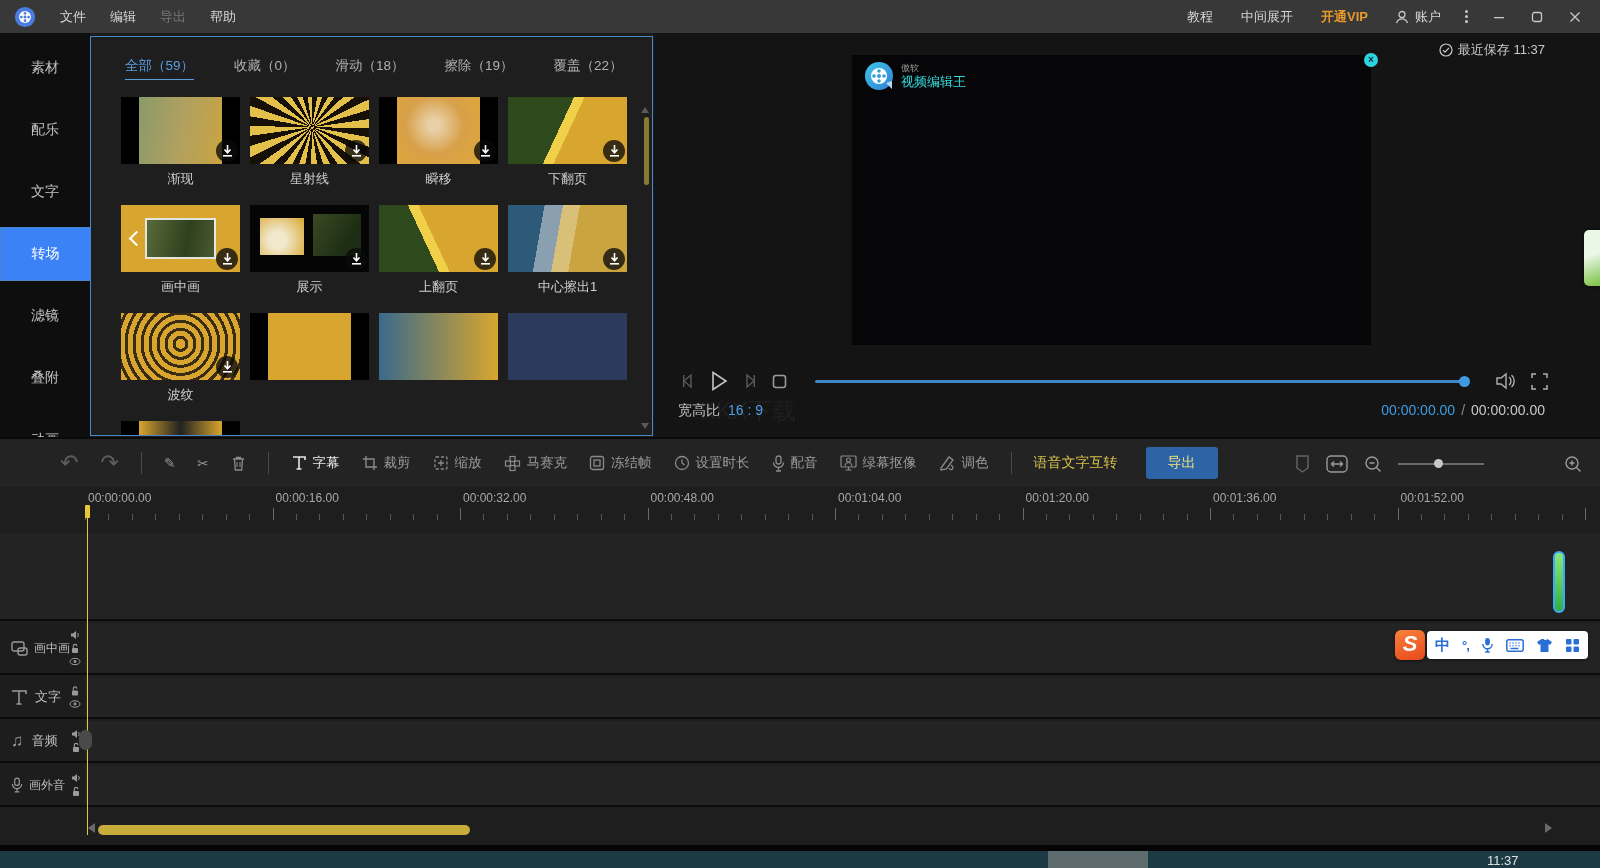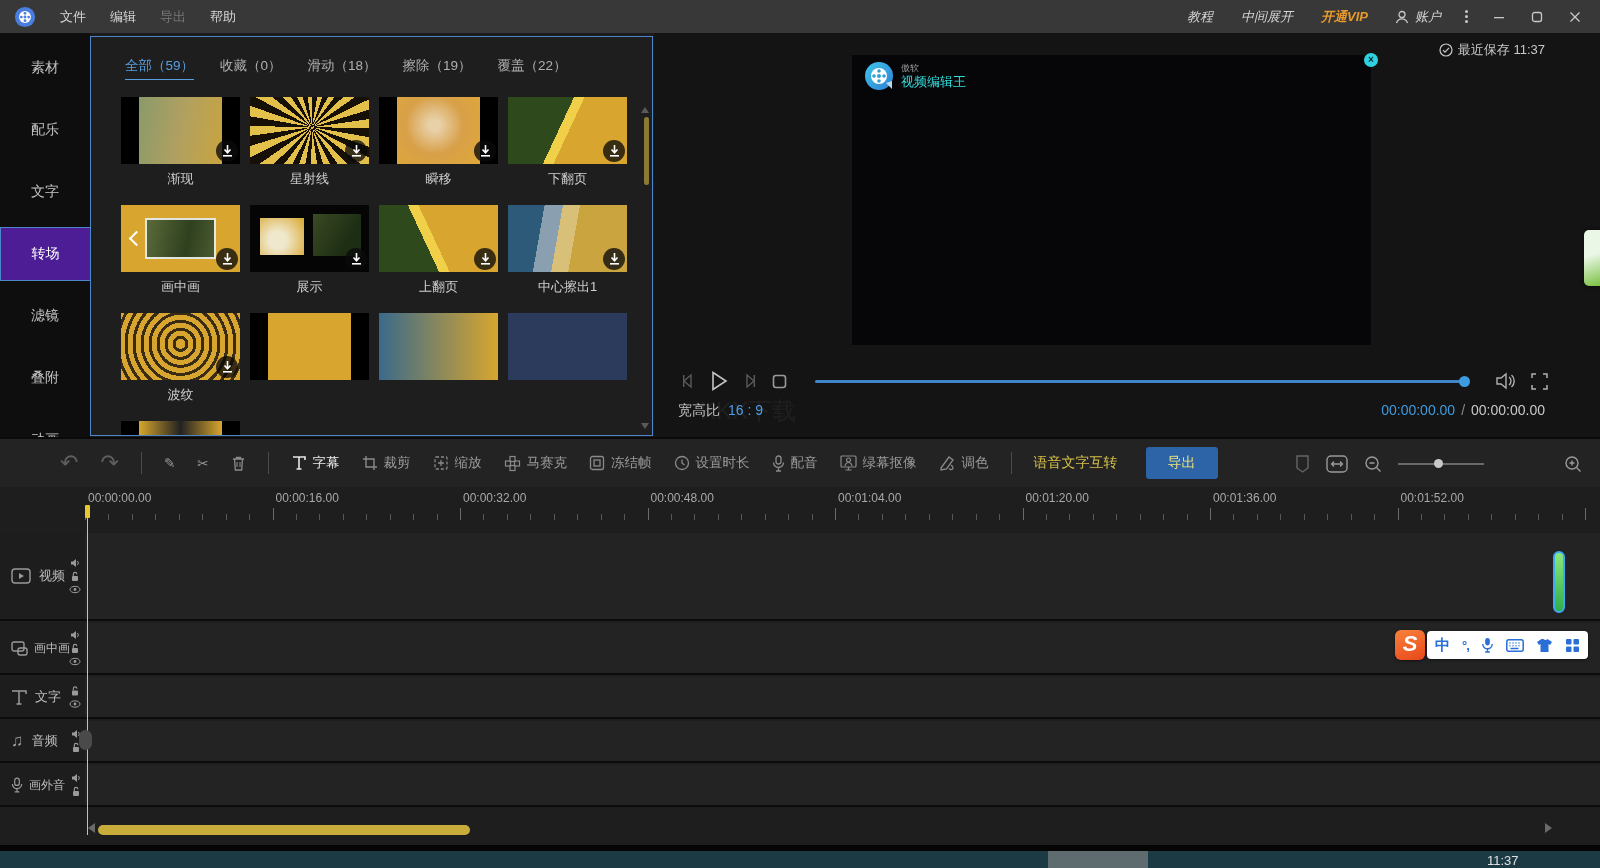--- a/index.html
+++ b/index.html
@@ -6,37 +6,37 @@
   html,body { width:1600px; height:868px; overflow:hidden; background:#000; }
   body { font-family:"Liberation Sans","DejaVu Sans",sans-serif; color:#c8c8c8; font-size:13px; }
   #app { position:relative; width:1600px; height:868px; background:#1c1c1c; overflow:hidden; }
 
   
   #titlebar { position:absolute; top:0; left:0; right:0; height:33px; background:#383838; display:flex; align-items:center; }
   .app-logo { width:22px; height:22px; border-radius:50%; margin:0 12px 0 14px; }
   .menu-item { padding:0 12px; color:#d6d6d6; cursor:default; }
   .menu-item.disabled { color:#777; }
   .tb-title { position:absolute; left:0; right:0; text-align:center; color:#cfcfcf; pointer-events:none; }
-  .tb-right { position:absolute; right:8px; top:0; height:33px; display:flex; align-items:center; gap:4px;font-style:italic; }
+  .tb-right { position:absolute; right:8px; top:0; height:33px; display:flex; align-items:center; gap:4px; }
   .tb-link { padding:0 12px; color:#d6d6d6; }
   .tb-link.vip { color:#e89b2c; font-weight:bold; }
   .acct { display:flex; align-items:center; gap:5px; padding:0 10px; color:#d6d6d6; }
   .win-btn { width:34px; height:33px; display:flex; align-items:center; justify-content:center; color:#c8c8c8; }
   .dots { display:flex; flex-direction:column; gap:2px; padding:0 10px; }
   .dots i { width:3px; height:3px; border-radius:50%; background:#c8c8c8; }
 
   
   #sidebar { position:absolute; top:33px; left:0; width:90px; bottom:431px; background:#0e0e0e; }
   .side-item { height:54px; display:flex; align-items:center; justify-content:center; color:#c4c4c4; font-size:14px; cursor:pointer; margin-top:8px; }
   .side-item:first-child { margin-top:8px; }
-  .side-item.active { background:#4c1d95; color:#fff; border:1px solid #4a86c8; border-right:none; }
+  .side-item.active { background:#3b82f6; color:#fff; border:1px solid #4a86c8; border-right:none; }
 
   
   #panel { position:absolute; left:90px; top:36px; width:563px; height:400px; background:#1e1e1e; border:1px solid #4a86c8; overflow:hidden; }
-  #tabs { display:flex; gap:26px; margin:20px 0 0 34px; font-size:13.5px; }
+  #tabs { display:flex; gap:40px; margin:20px 0 0 34px; font-size:13.5px; }
   .tab { color:#b0b0b0; padding-bottom:4px; cursor:pointer; }
   .tab.active { color:#5a9de0; border-bottom:1px solid #5a9de0; }
   #grid { position:absolute; left:0; right:12px; top:54px; bottom:0; overflow:hidden; padding:6px 0 0 30px; display:flex; flex-wrap:wrap; column-gap:10px; row-gap:17px; align-content:flex-start; }
   .cell { width:119px; cursor:pointer; }
   .thumb { position:relative; width:119px; height:67px; background:#000; overflow:hidden; }
   .ph { position:absolute; top:0; bottom:0; left:18px; right:18px; background:#caa43f; }
   .t-label { margin-top:6px; text-align:center; color:#cfcfcf; font-size:13px; }
   .t-label:empty { display:none; }
   .dl { position:absolute; right:2px; bottom:2px; width:22px; height:22px; border-radius:50%; background:rgba(10,10,10,.78); display:flex; align-items:center; justify-content:center; }
   
@@ -654,43 +654,20 @@
           <div class="tick" style="left: 1382.81px;"></div>
           <div class="tick" style="left: 1406.25px;"></div>
           <div class="tick" style="left: 1429.69px;"></div>
           <div class="tick" style="left: 1453.12px;"></div>
           <div class="tick" style="left: 1476.56px;"></div>
           <div class="tick major" style="left: 1500px;"></div>
         </div>
     </div>
 
     <div class="track-row" style="top:46px; height:88px;">
-      <div class="track-head">
-        <span class="th-icon">
-          <svg width="20" height="16" viewBox="0 0 20 16">
-              <rect x="1" y="1" width="18" height="14" rx="3" fill="none" stroke="#9a9a9a" stroke-width="1.4"></rect>
-              <path d="M8 5l5 3-5 3z" fill="#9a9a9a"></path>
-            </svg>
-          </span>
-        <span class="th-name">视频</span>
-        <span class="th-minis">
-          <svg width="10" height="10" viewBox="0 0 10 10">
-              <path d="M1 3.5h2L6 1v8L3 6.5H1z" fill="#9a9a9a"></path>
-              <path d="M7.5 3a3 3 0 010 4" fill="none" stroke="#9a9a9a" stroke-width="1"></path>
-            </svg>
-          <svg width="10" height="11" viewBox="0 0 10 11">
-              <rect x="2" y="5" width="6" height="5" rx="1" fill="#9a9a9a"></rect>
-              <path d="M3.3 5V3.2a1.8 1.8 0 013.6 0" fill="none" stroke="#9a9a9a" stroke-width="1.1"></path>
-            </svg>
-          <svg width="12" height="9" viewBox="0 0 12 9">
-              <ellipse cx="6" cy="4.5" rx="5" ry="3.2" fill="none" stroke="#9a9a9a" stroke-width="1"></ellipse>
-              <circle cx="6" cy="4.5" r="1.4" fill="#9a9a9a"></circle>
-            </svg>
-        </span>
-      </div>
       <div class="track-lane"></div>
     </div>
 
     <div class="track-row" style="top:136px; height:52px;">
       <div class="track-head">
         <span class="th-icon">
           <svg width="18" height="15" viewBox="0 0 18 15">
               <rect x="1" y="1" width="12" height="9" rx="2" fill="none" stroke="#9a9a9a" stroke-width="1.4"></rect>
               <rect x="7" y="7" width="9" height="7" rx="2" fill="none" stroke="#9a9a9a" stroke-width="1.4"></rect>
             </svg>

